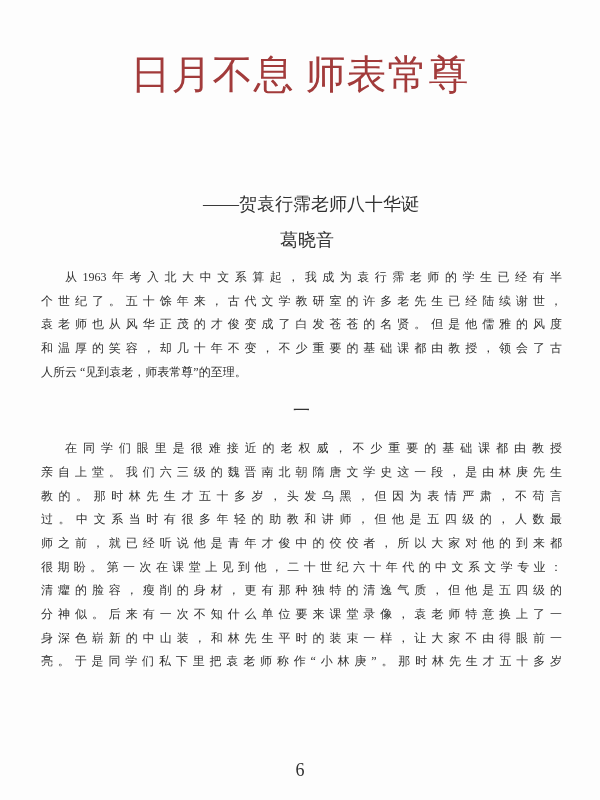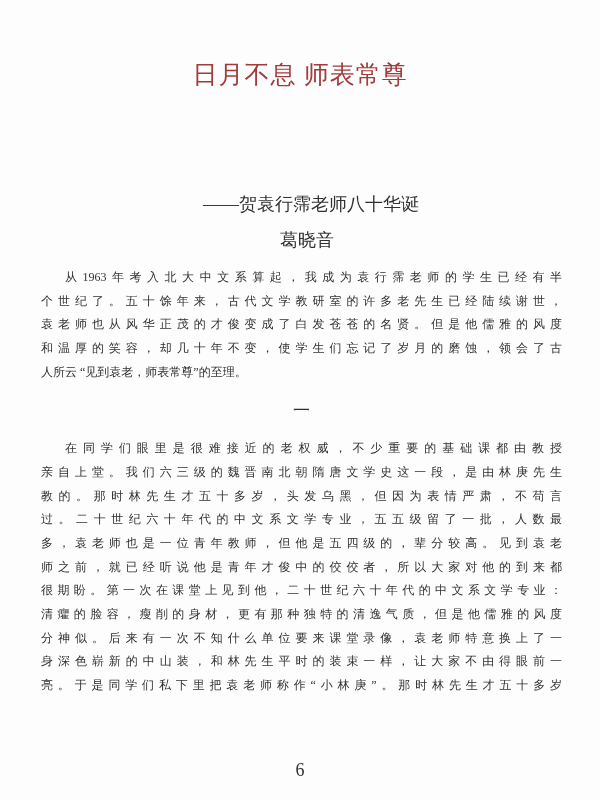--- a/index.html
+++ b/index.html
@@ -18,21 +18,21 @@
     height: 800px;
     background: #fdfdfd;
     color: #313131;
   }
   .title {
     position: absolute;
     top: 55px;
     left: 0;
     width: 600px;
     text-align: center;
-    font-size: 25px;
+    font-size: 40px;
     line-height: 40px;
     letter-spacing: 1px;
     font-weight: normal;
     margin: 0;
   }
   .subtitle {
     position: absolute;
     top: 193px;
     left: 0;
     width: 600px;
@@ -103,35 +103,34 @@
   <div class="subtitle">——贺袁行霈老师八十华诞</div>
 
   <div class="author">葛晓音</div>
 
   <div class="content">
 
     <div class="paragraph closed">
         <div class="line">从1963年考入北大中文系算起，我成为袁行霈老师的学生已经有半</div>
         <div class="line">个世纪了。五十馀年来，古代文学教研室的许多老先生已经陆续谢世，</div>
         <div class="line">袁老师也从风华正茂的才俊变成了白发苍苍的名贤。但是他儒雅的风度</div>
-        <div class="line">和温厚的笑容，却几十年不变，使学生们忘记了岁月的磨蚀，领会了古</div>
+        <div class="line">和温厚的笑容，却几十年不变，不少重要的基础课都由教授，领会了古</div>
         <div class="line">人所云 “见到袁老，师表常尊”的至理。</div>
       </div>
 
     <div class="section-heading">一</div>
 
     <div class="paragraph">
         <div class="line">在同学们眼里是很难接近的老权威，不少重要的基础课都由教授</div>
         <div class="line">亲自上堂。我们六三级的魏晋南北朝隋唐文学史这一段，是由林庚先生</div>
         <div class="line">教的。那时林先生才五十多岁，头发乌黑，但因为表情严肃，不苟言</div>
-        <div class="line">过。二十世纪六十年代的中文系文学专业，五五级留了一批，人数最</div>
-        <div class="line">多，袁老师也是一位青年教师，但他是五四级的，辈分较高。见到袁老</div>
+        <div class="line">过。中文系当时有很多年轻的助教和讲师，但他是五四级的，人数最</div>
         <div class="line">师之前，就已经听说他是青年才俊中的佼佼者，所以大家对他的到来都</div>
         <div class="line">很期盼。第一次在课堂上见到他，二十世纪六十年代的中文系文学专业：</div>
-        <div class="line">清癯的脸容，瘦削的身材，更有那种独特的清逸气质，但是他儒雅的风度</div>
+        <div class="line">清癯的脸容，瘦削的身材，更有那种独特的清逸气质，但他是五四级的</div>
         <div class="line">分神似。后来有一次不知什么单位要来课堂录像，袁老师特意换上了一</div>
         <div class="line">身深色崭新的中山装，和林先生平时的装束一样，让大家不由得眼前一</div>
         <div class="line">亮。于是同学们私下里把袁老师称作“小林庚”。那时林先生才五十多岁</div>
       </div>
 
   </div>
 
   <div class="page-number">6</div>
 
 </div>

